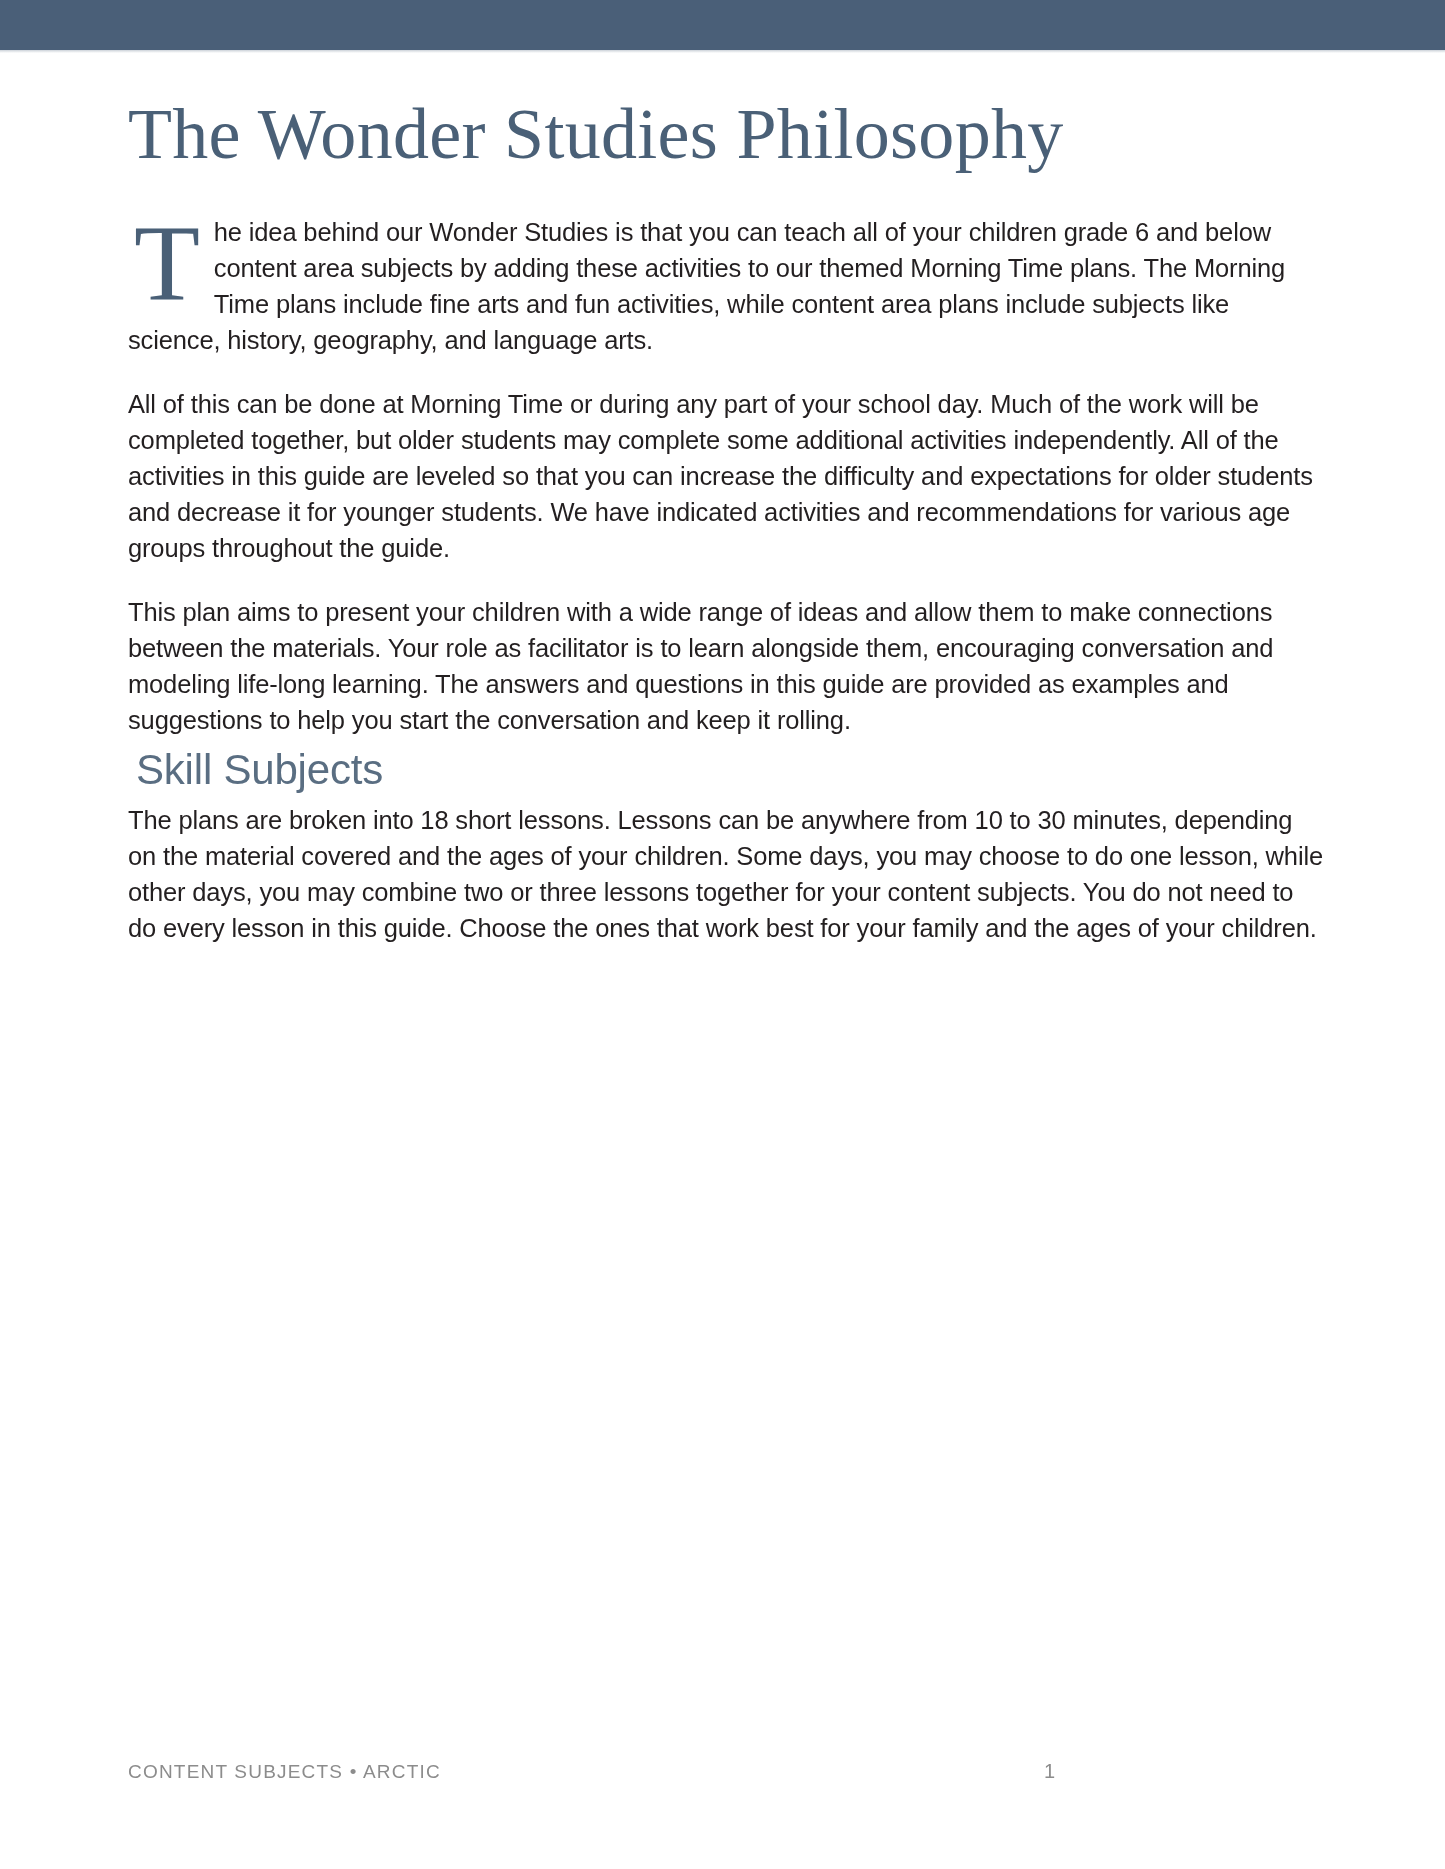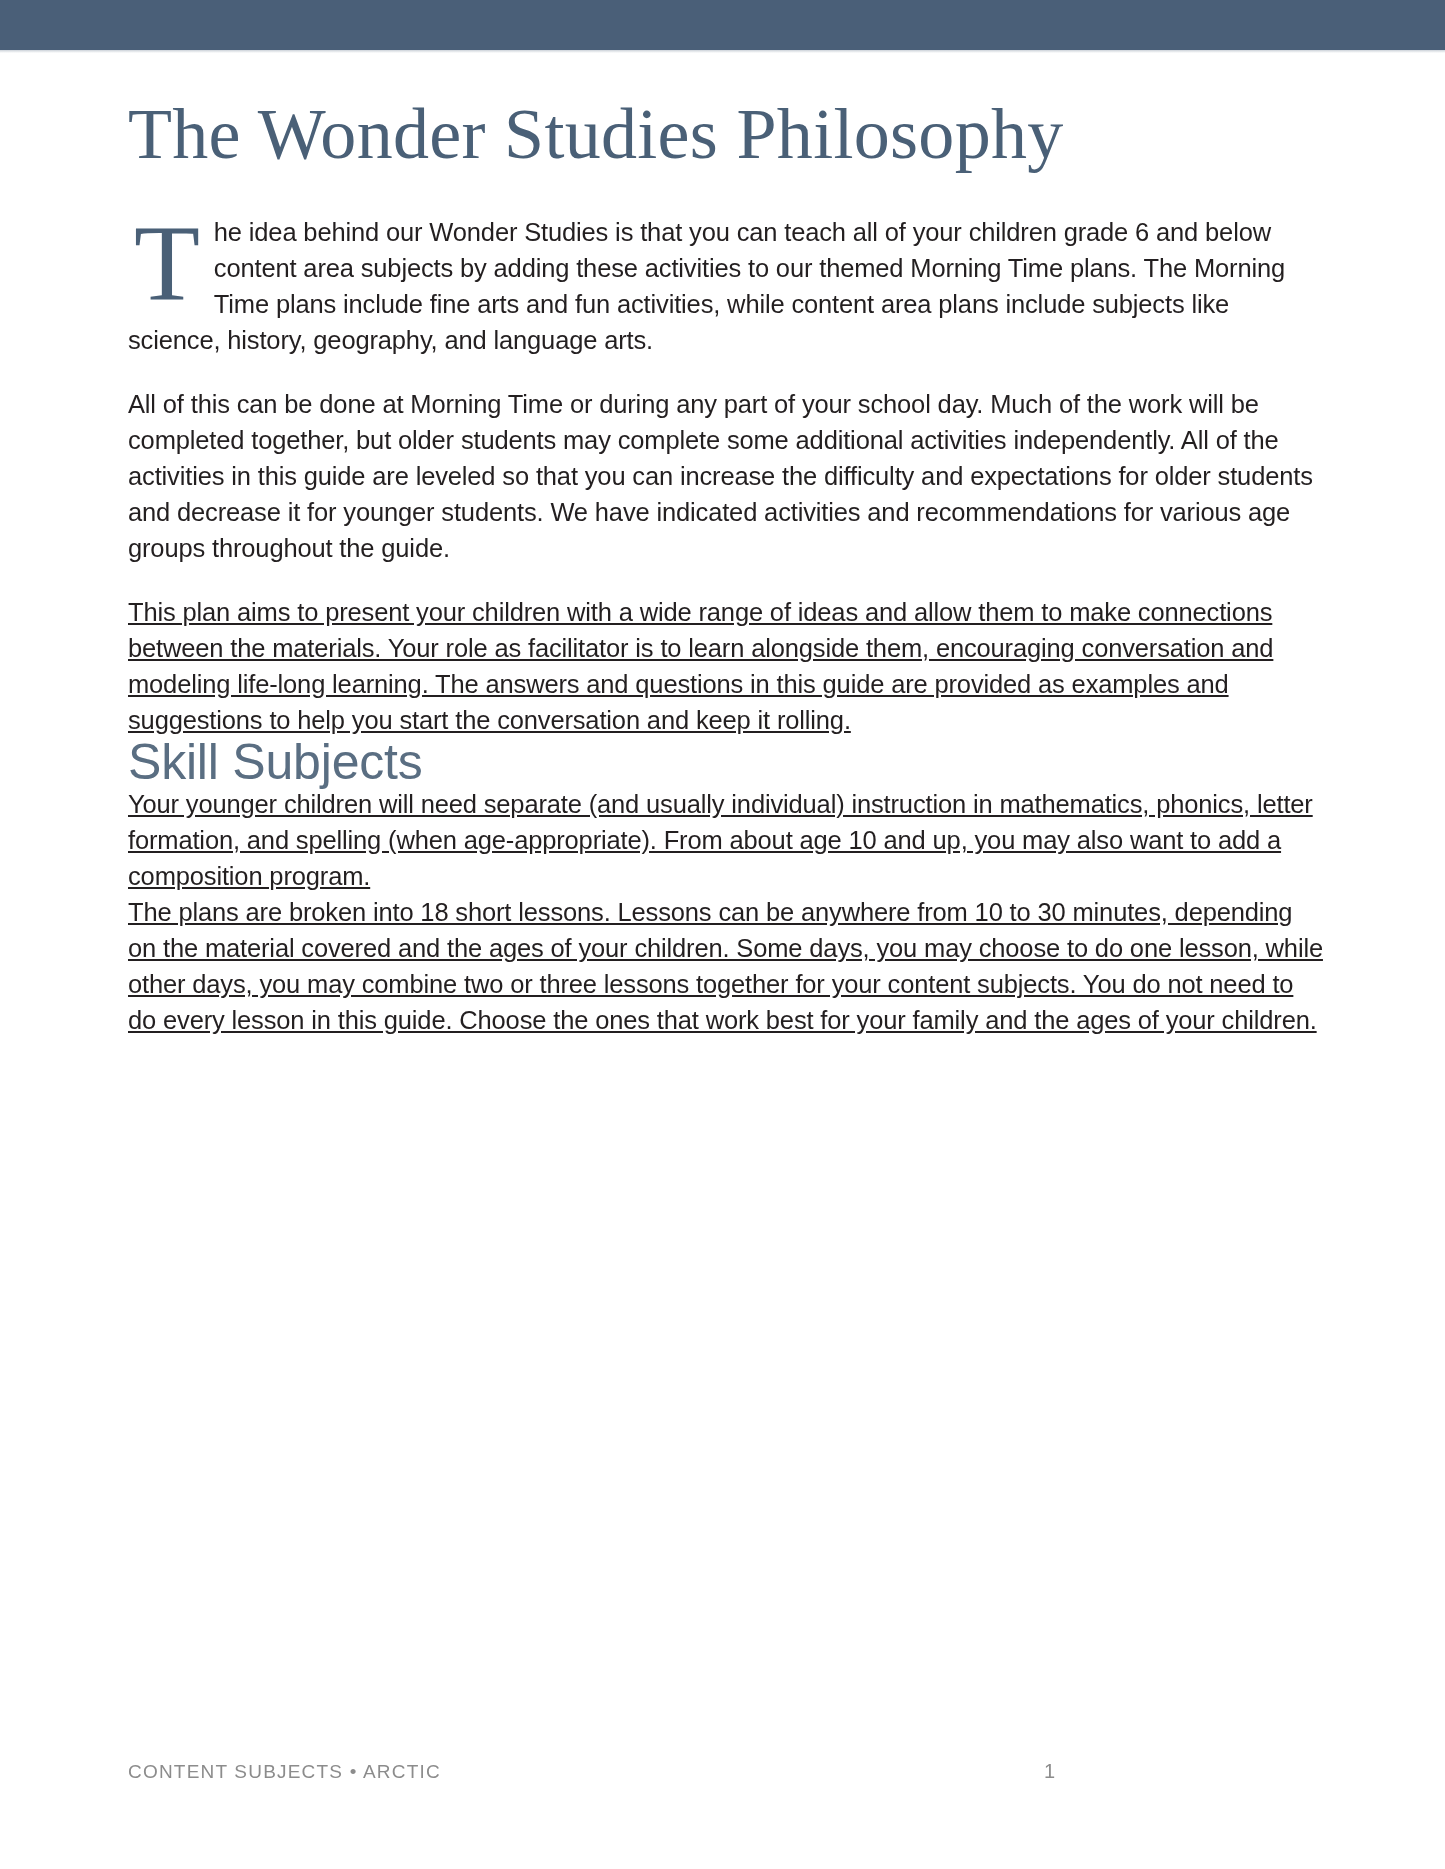--- a/index.html
+++ b/index.html
@@ -69,21 +69,20 @@
   p.para {
     font-family: "Liberation Sans", sans-serif;
     font-size: 25.5px;
     line-height: 36px;
     color: #231f20;
     margin: 0 0 28px 0;
     letter-spacing: -0.15px;
   }
   p.para:last-child {
     margin-bottom: 0;
-    text-decoration: underline;
   }
 
   
   .dropcap-para {
     position: relative;
   }
   .dropcap {
     float: left;
     font-family: "Liberation Serif", serif;
     font-size: 108px;
@@ -91,24 +90,24 @@
     color: #4a6077;
     margin: 6px 14px 0 0;
     padding-left: 6px;
     font-weight: 400;
   }
 
   
   h2.section-heading {
     font-family: "Liberation Sans", sans-serif;
     font-weight: 400;
-    font-size: 50px;
+    font-size: 42px;
     line-height: 48px;
     color: #5a6e82;
-    margin: 0;
+    margin: 8px;
     letter-spacing: -0.2px;
   }
   .sec-skill { margin-top: 44px; }
   .sec-sched { margin-top: 50px; }
   .sec-body  { margin-top: 24px; }
 
   
   .footer {
     position: absolute;
     left: 128px;
@@ -148,21 +147,20 @@
       <p class="para dropcap-para"><span class="dropcap">T</span><span>he idea behind our Wonder Studies is that you can teach all of your children grade 6 and below content area subjects by adding these activities to our themed Morning Time plans. The Morning Time plans include fine arts and fun activities, while content area plans include subjects like science, history, geography, and language arts.</span></p>
 
       <p class="para">All of this can be done at Morning Time or during any part of your school day. Much of the work will be completed together, but older students may complete some additional activities independently. All of the activities in this guide are leveled so that you can increase the difficulty and expectations for older students and decrease it for younger students. We have indicated activities and recommendations for various age groups throughout the guide.</p>
 
 
       <p class="para">This plan aims to present your children with a wide range of ideas and allow them to make connections between the materials. Your role as facilitator is to learn alongside them, encouraging conversation and modeling life-long learning. The answers and questions in this guide are provided as examples and suggestions to help you start the conversation and keep it rolling.</p>
     </div>
 
     <div>
       <h2 class="section-heading sec-skill">Skill Subjects</h2>
-      <p class="para sec-body">Your younger children will need separate (and usually individual) instruction in mathematics, phonics, letter formation, and spelling (when age-appropriate). From about age 10 and up, you may also want to add a composition program.</p>
     </div>
 
     <div>
       <p class="para sec-body">The plans are broken into 18 short lessons. Lessons can be anywhere from 10 to 30 minutes, depending on the material covered and the ages of your children. Some days, you may choose to do one lesson, while other days, you may combine two or three lessons together for your content subjects. You do not need to do every lesson in this guide. Choose the ones that work best for your family and the ages of your children.</p>
     </div>
 
   </div>
 
   <div class="footer">
     <span class="footer-left">CONTENT SUBJECTS • ARCTIC</span>

